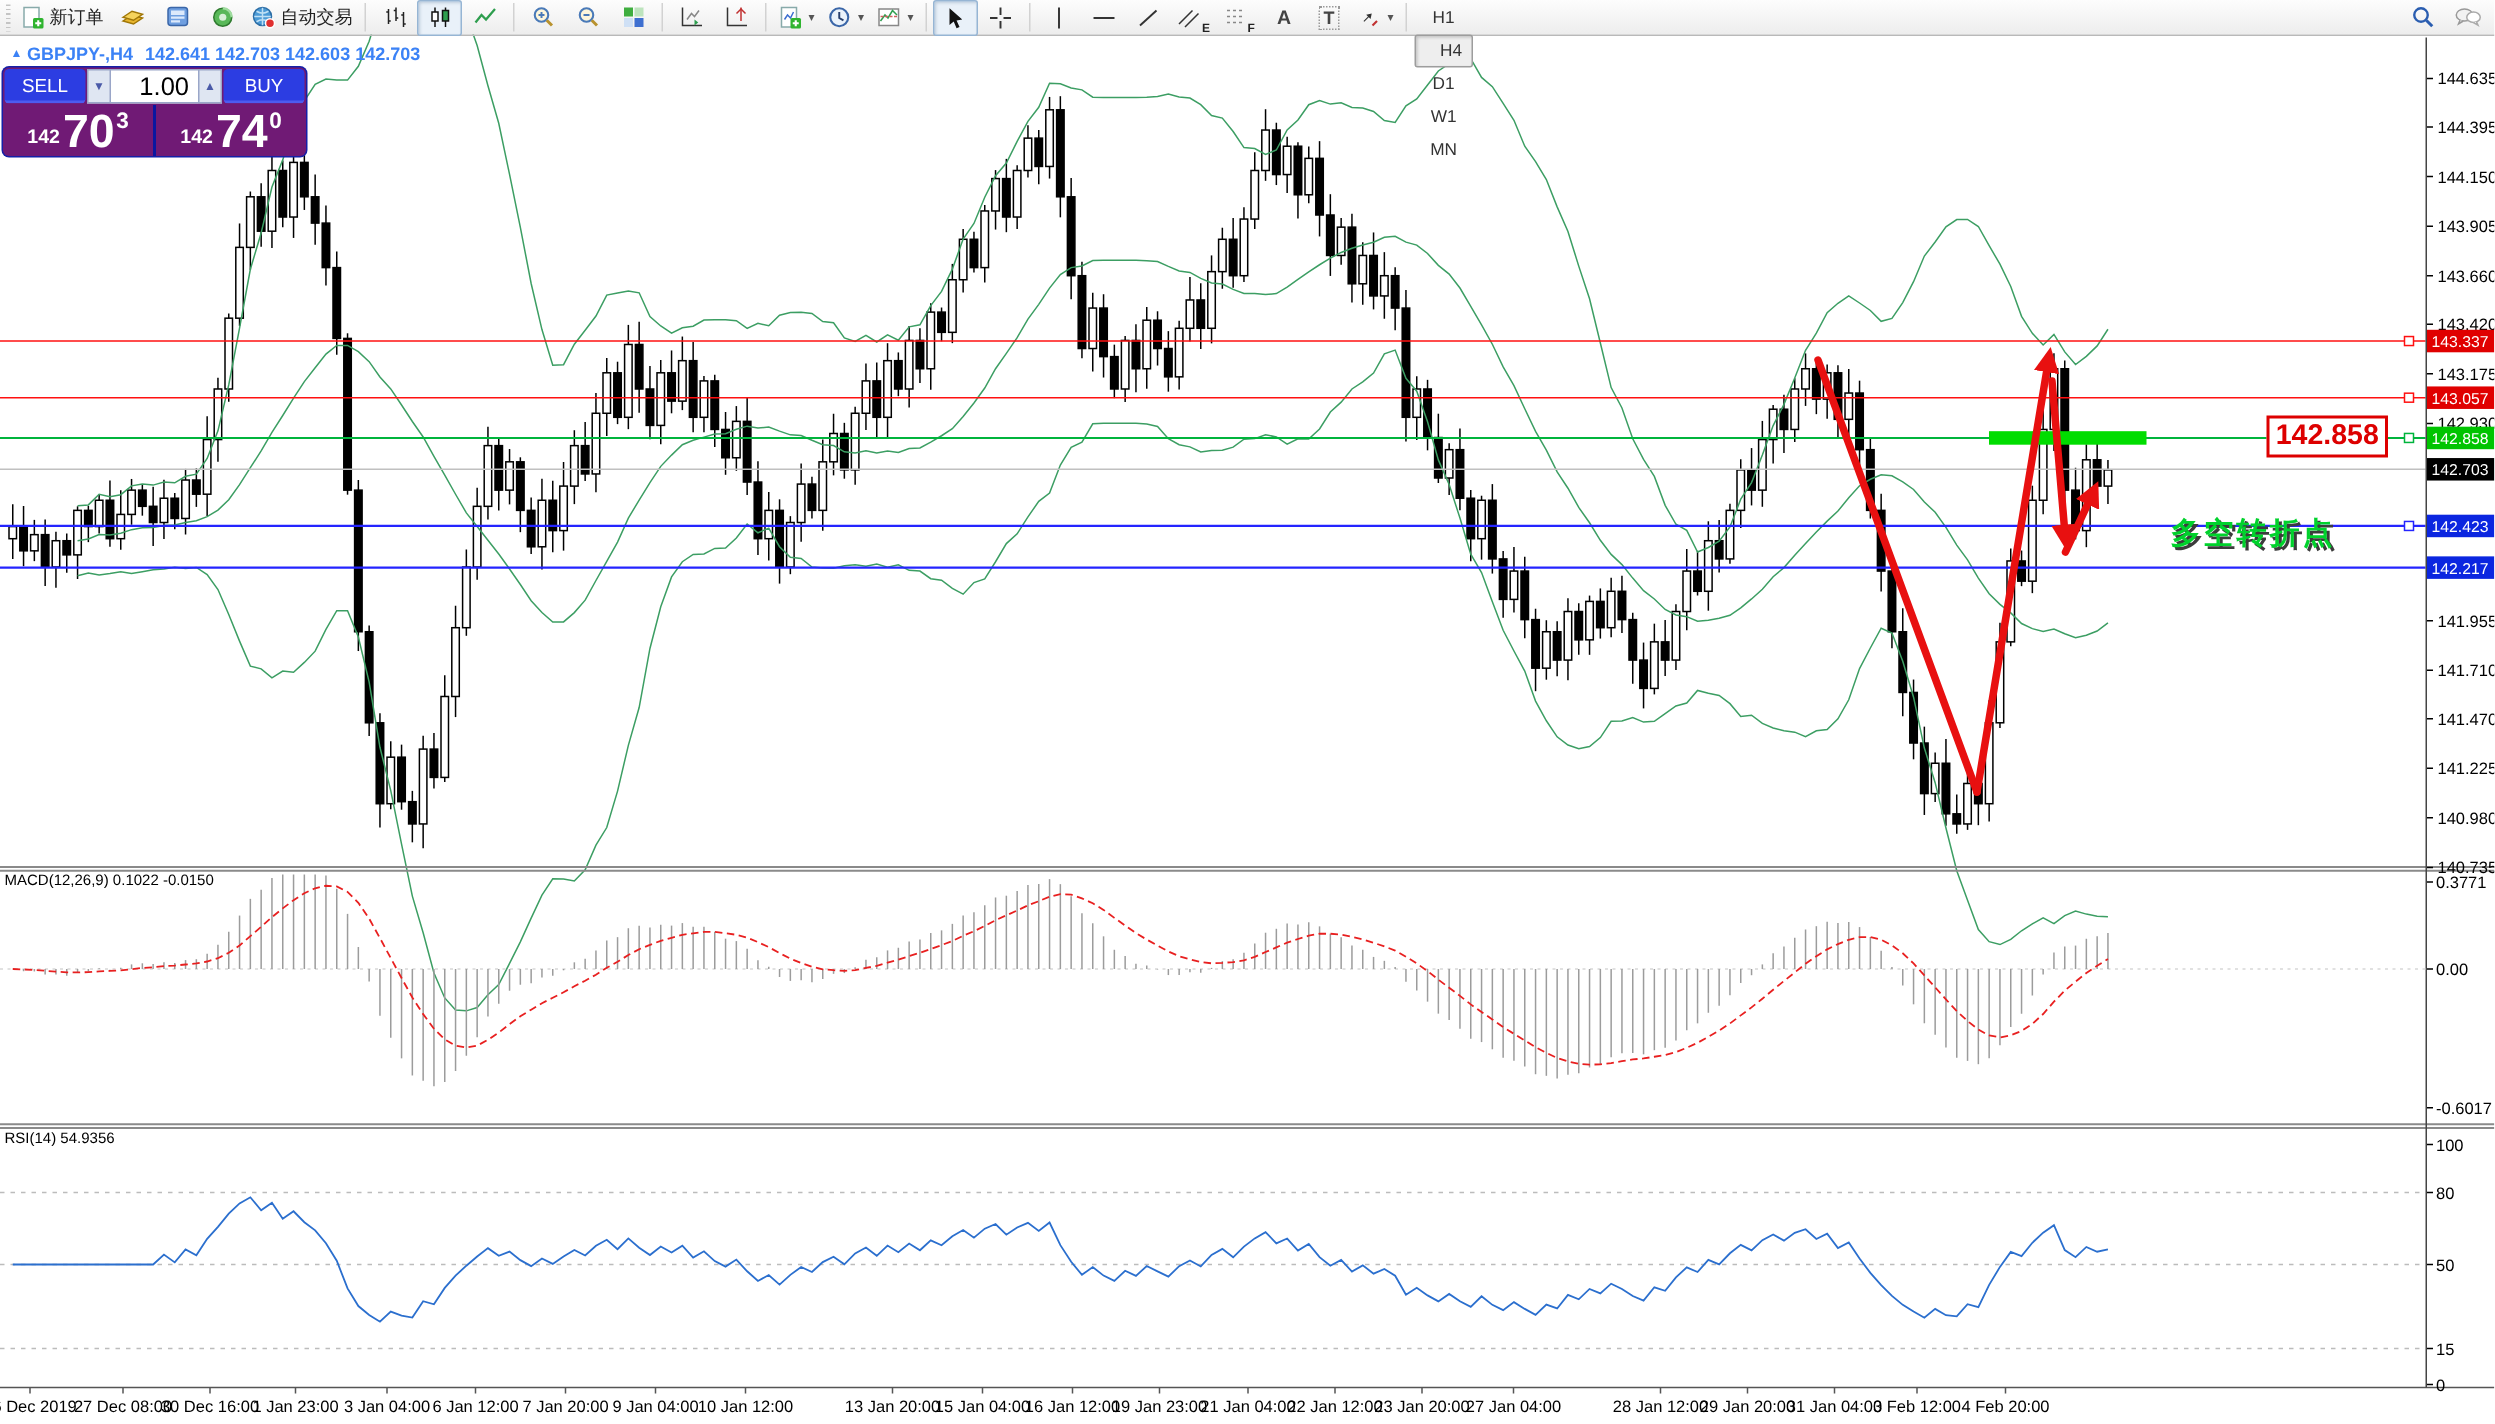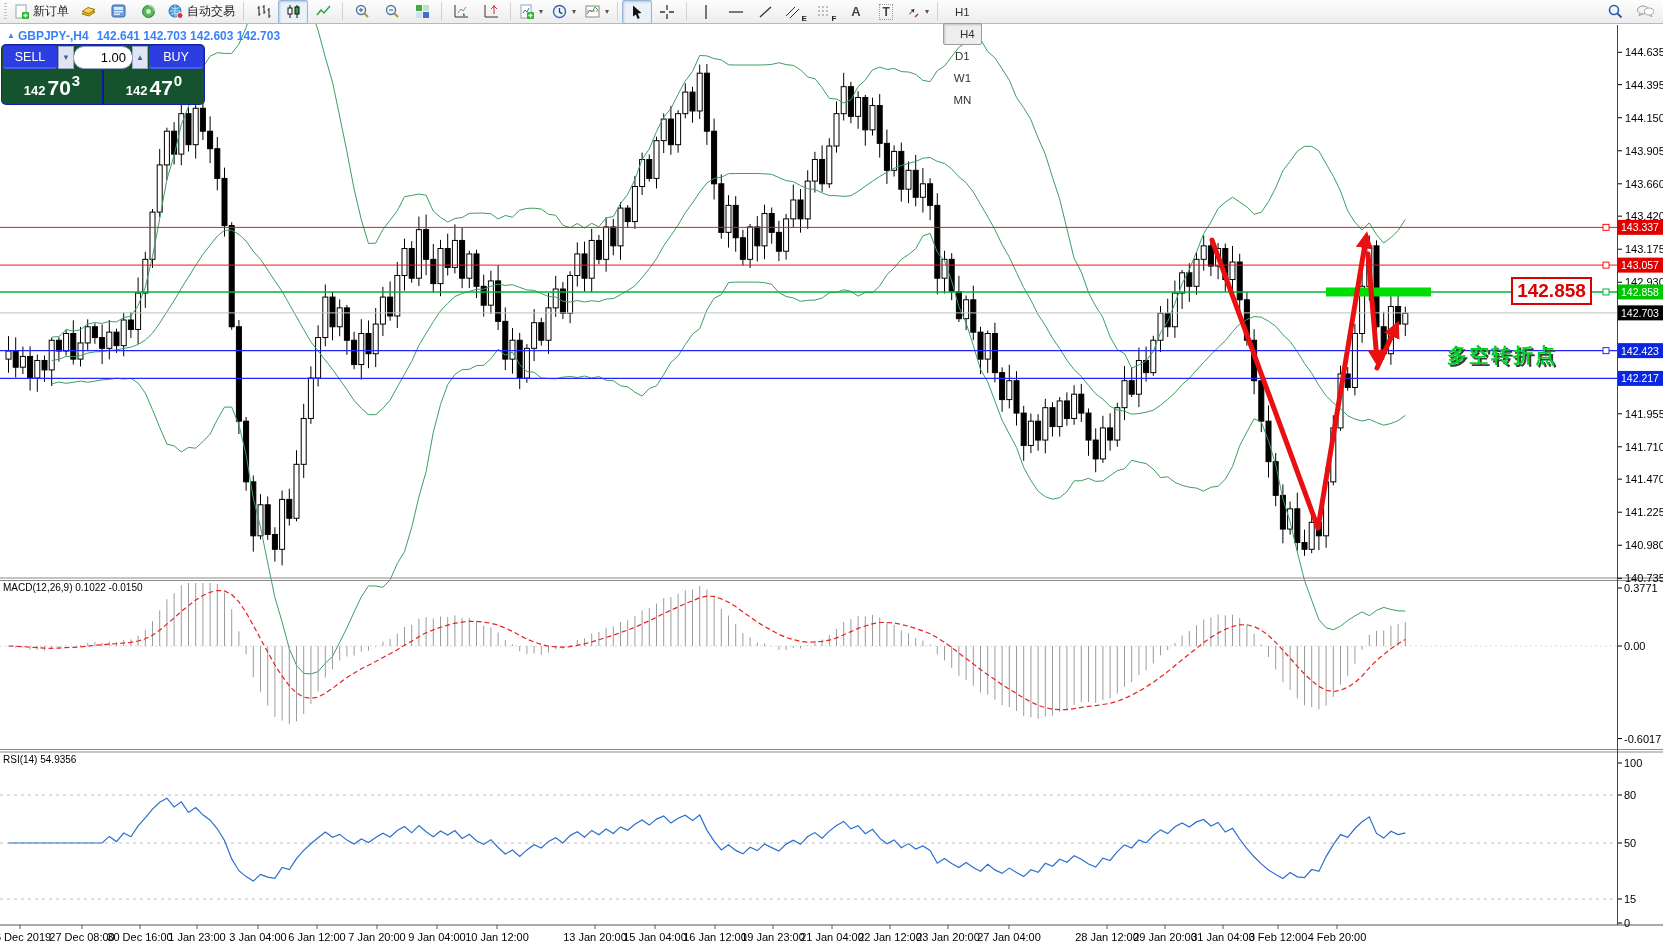--- a/index.html
+++ b/index.html
@@ -28,36 +28,36 @@
   #chart-svg{position:absolute;left:0;top:0;z-index:1;}
   .ax{font-size:11px;fill:#000;}
   .badge-t{font-size:10.5px;fill:#fff;}
 
   
   #symbol-title{position:absolute;left:7px;top:29px;z-index:10;font-size:12px;font-weight:bold;color:#3b82f6;}
   #symbol-title .tri{font-size:8px;vertical-align:2px;margin-right:3px;}
   #symbol-title .ohlc{margin-left:8px;}
 
   #trade-panel{position:absolute;left:2px;top:45px;width:202px;height:59px;z-index:11;
-    background:#14532d;border-radius:4px;box-shadow:0 0 0 1px #1520a8;overflow:hidden;
+    background:#701a75;border-radius:4px;box-shadow:0 0 0 1px #1520a8;overflow:hidden;
     display:flex;flex-direction:column;color:#fff;}
   .tp-top{display:flex;height:25px;align-items:stretch;}
   .tp-btn{flex:0 0 54px;background:#2c3de2;border:none;border-radius:3px;margin:1px;
     color:#fff;font-size:12.5px;font-family:inherit;display:flex;align-items:center;justify-content:center;
     border-bottom:2px solid #4d5cf0;}
   .tp-vol{flex:1;display:flex;align-items:stretch;margin:1px 0;}
   .tp-spin{flex:0 0 14px;background:#dfe6f2;color:#4a5aa8;border:1px solid #9aa6c8;font-size:8px;
     display:flex;align-items:center;justify-content:center;}
-  .tp-vol-val{flex:1;background:#fff;color:#000;font-size:13px;display:flex;align-items:center;
-    justify-content:flex-end;padding-right:6px;border-top:1px solid #9aa6c8;border-bottom:1px solid #9aa6c8;border-radius:10px;}
+  .tp-vol-val{flex:1;background:#fff;color:#000;font-size:17px;display:flex;align-items:center;
+    justify-content:flex-end;padding-right:6px;border-top:1px solid #9aa6c8;border-bottom:1px solid #9aa6c8;}
   .tp-prices{flex:1;display:flex;align-items:stretch;}
   .tp-price{flex:1;display:flex;align-items:flex-end;justify-content:center;padding-bottom:2px;}
   .tp-div{width:2px;background:#0b17a0;}
   .tp-small{font-size:13px;font-weight:bold;margin:0 2px 4px 0;text-align:center;}
-  .tp-big{font-size:21px;font-weight:bold;line-height:28px;}
+  .tp-big{font-size:31px;font-weight:bold;line-height:28px;}
   .tp-sup{font-size:15px;font-weight:bold;margin:0 0 13px 1px;}
 
   #annotation-text{position:absolute;z-index:12;font-size:20px;font-weight:bold;letter-spacing:2px;
     color:#00d22c;text-shadow:2px 2px 0 #3c3c3c;white-space:nowrap;}
   #price-callout{position:absolute;z-index:12;background:#fff;border:2px solid #dd0000;color:#dd0000;
     font-size:19px;font-weight:600;display:flex;align-items:center;justify-content:center;}
   #macd-label,#rsi-label{position:absolute;left:3px;z-index:10;font-size:10px;color:#000;}
   #macd-label{top:582px;}
   #rsi-label{top:754px;}
 </style>
@@ -1032,21 +1032,21 @@
     </div>
     <div class="tp-prices">
       <div class="tp-price">
         <span class="tp-small">142</span>
         <span class="tp-big">70</span>
         <span class="tp-sup">3</span>
       </div>
       <div class="tp-div"></div>
       <div class="tp-price">
         <span class="tp-small">142</span>
-        <span class="tp-big">47</span>
+        <span class="tp-big">74</span>
         <span class="tp-sup">0</span>
       </div>
     </div>
   </div>
 
   <div id="annotation-text" style="left: 1447px; top: 342px; color: rgb(0, 210, 44);">多空转折点</div>
   <div id="price-callout" style="left: 1511px; top: 277px; width: 77px; height: 24px;">142.858</div>
   <div id="macd-label">MACD(12,26,9) 0.1022 -0.0150</div>
   <div id="rsi-label">RSI(14) 54.9356</div>
 </div>

